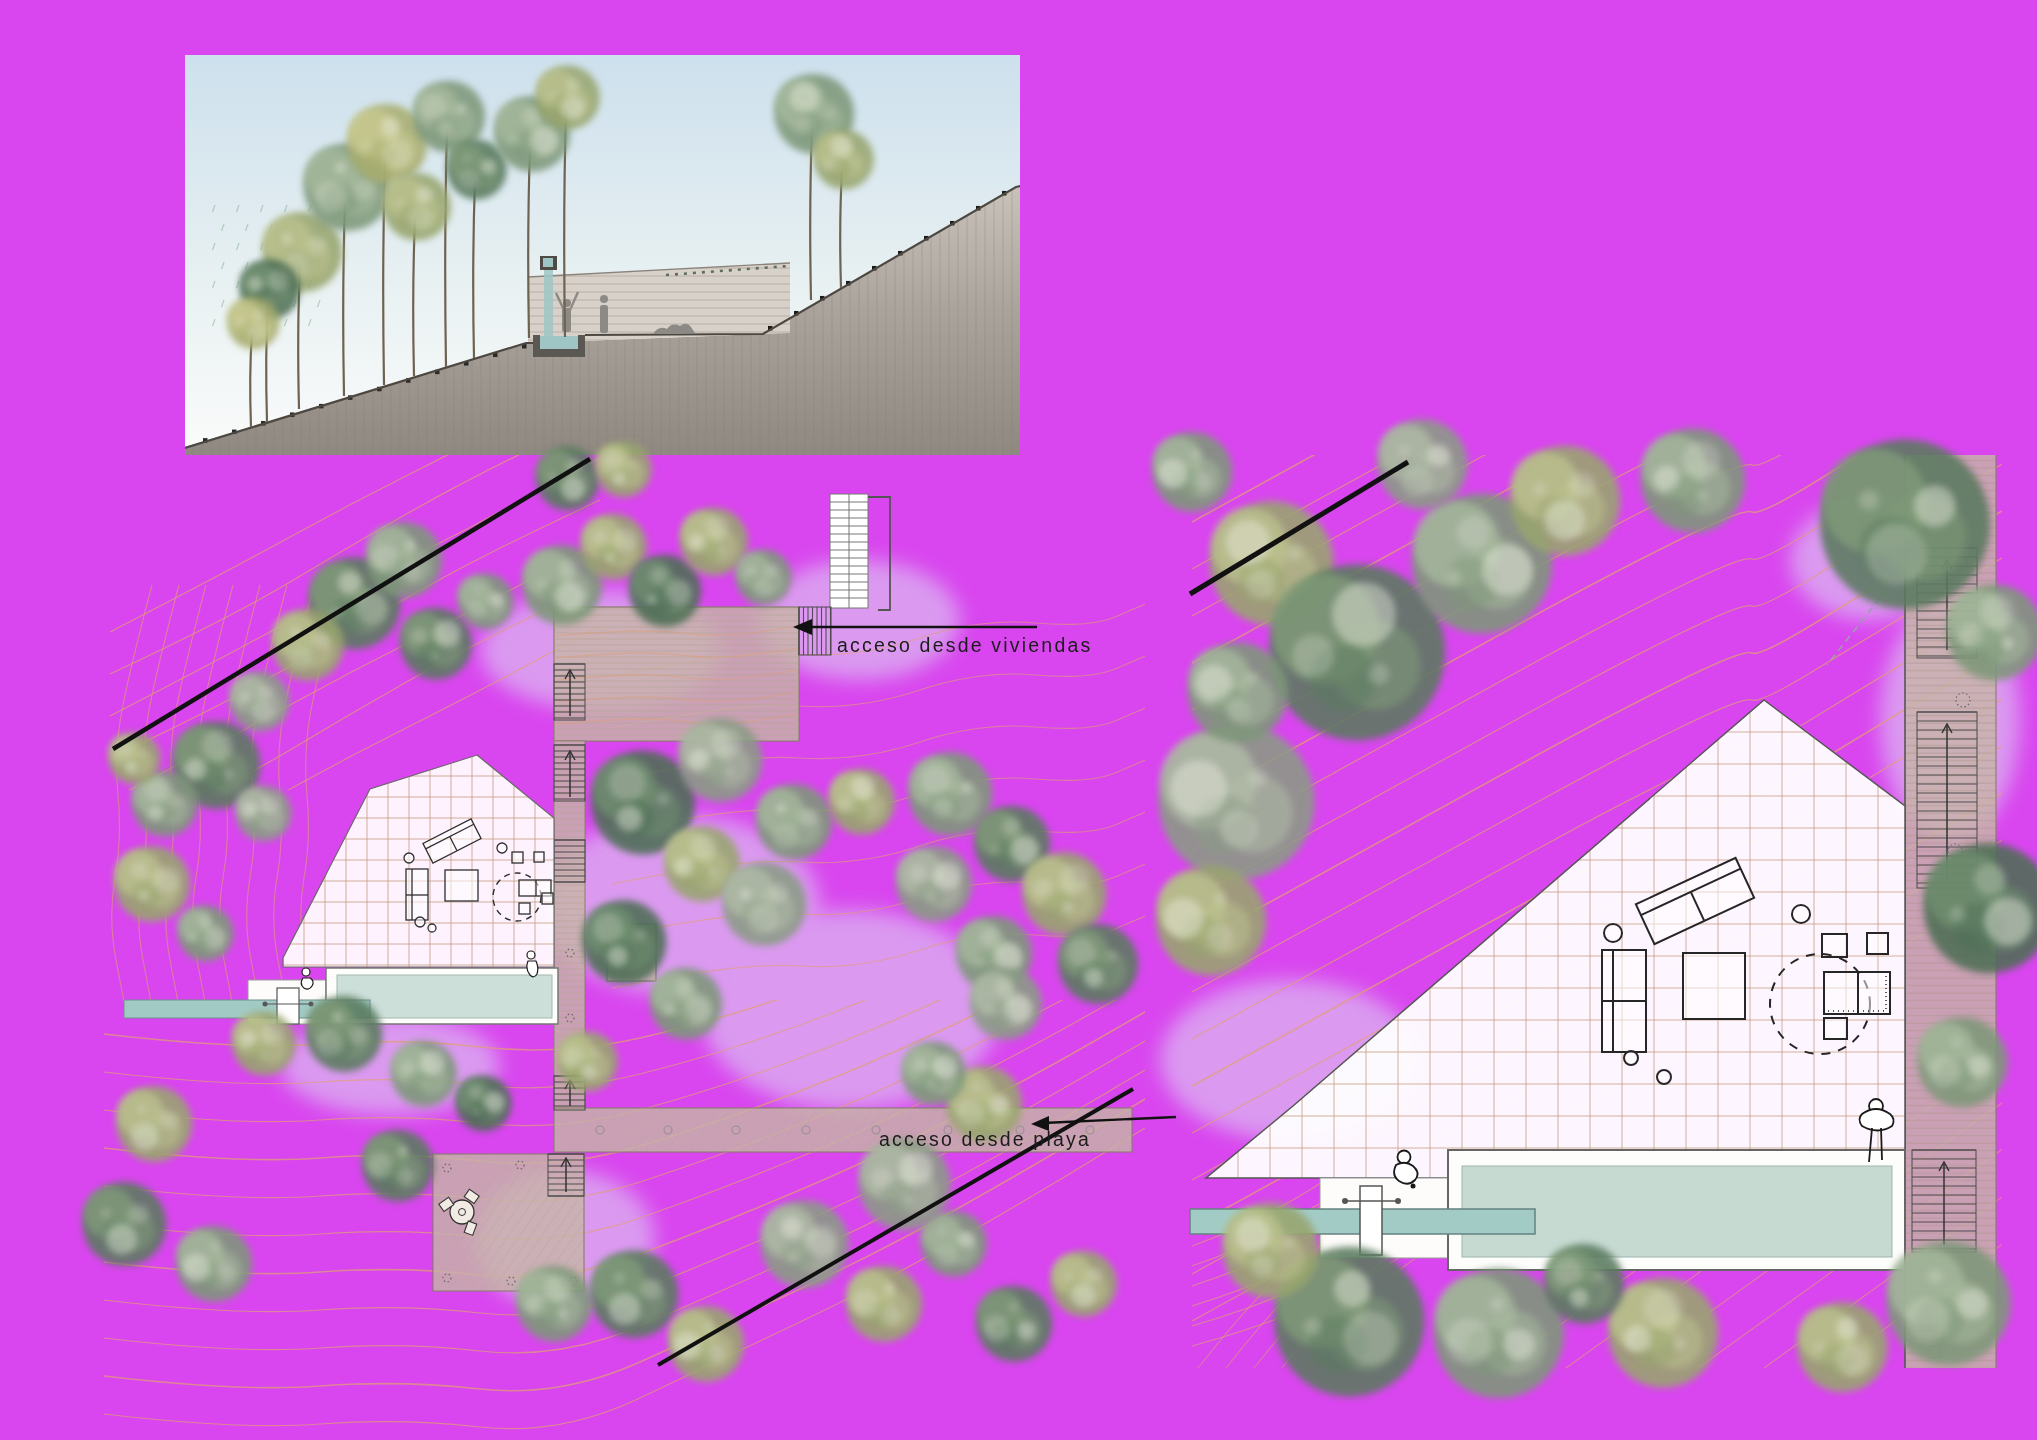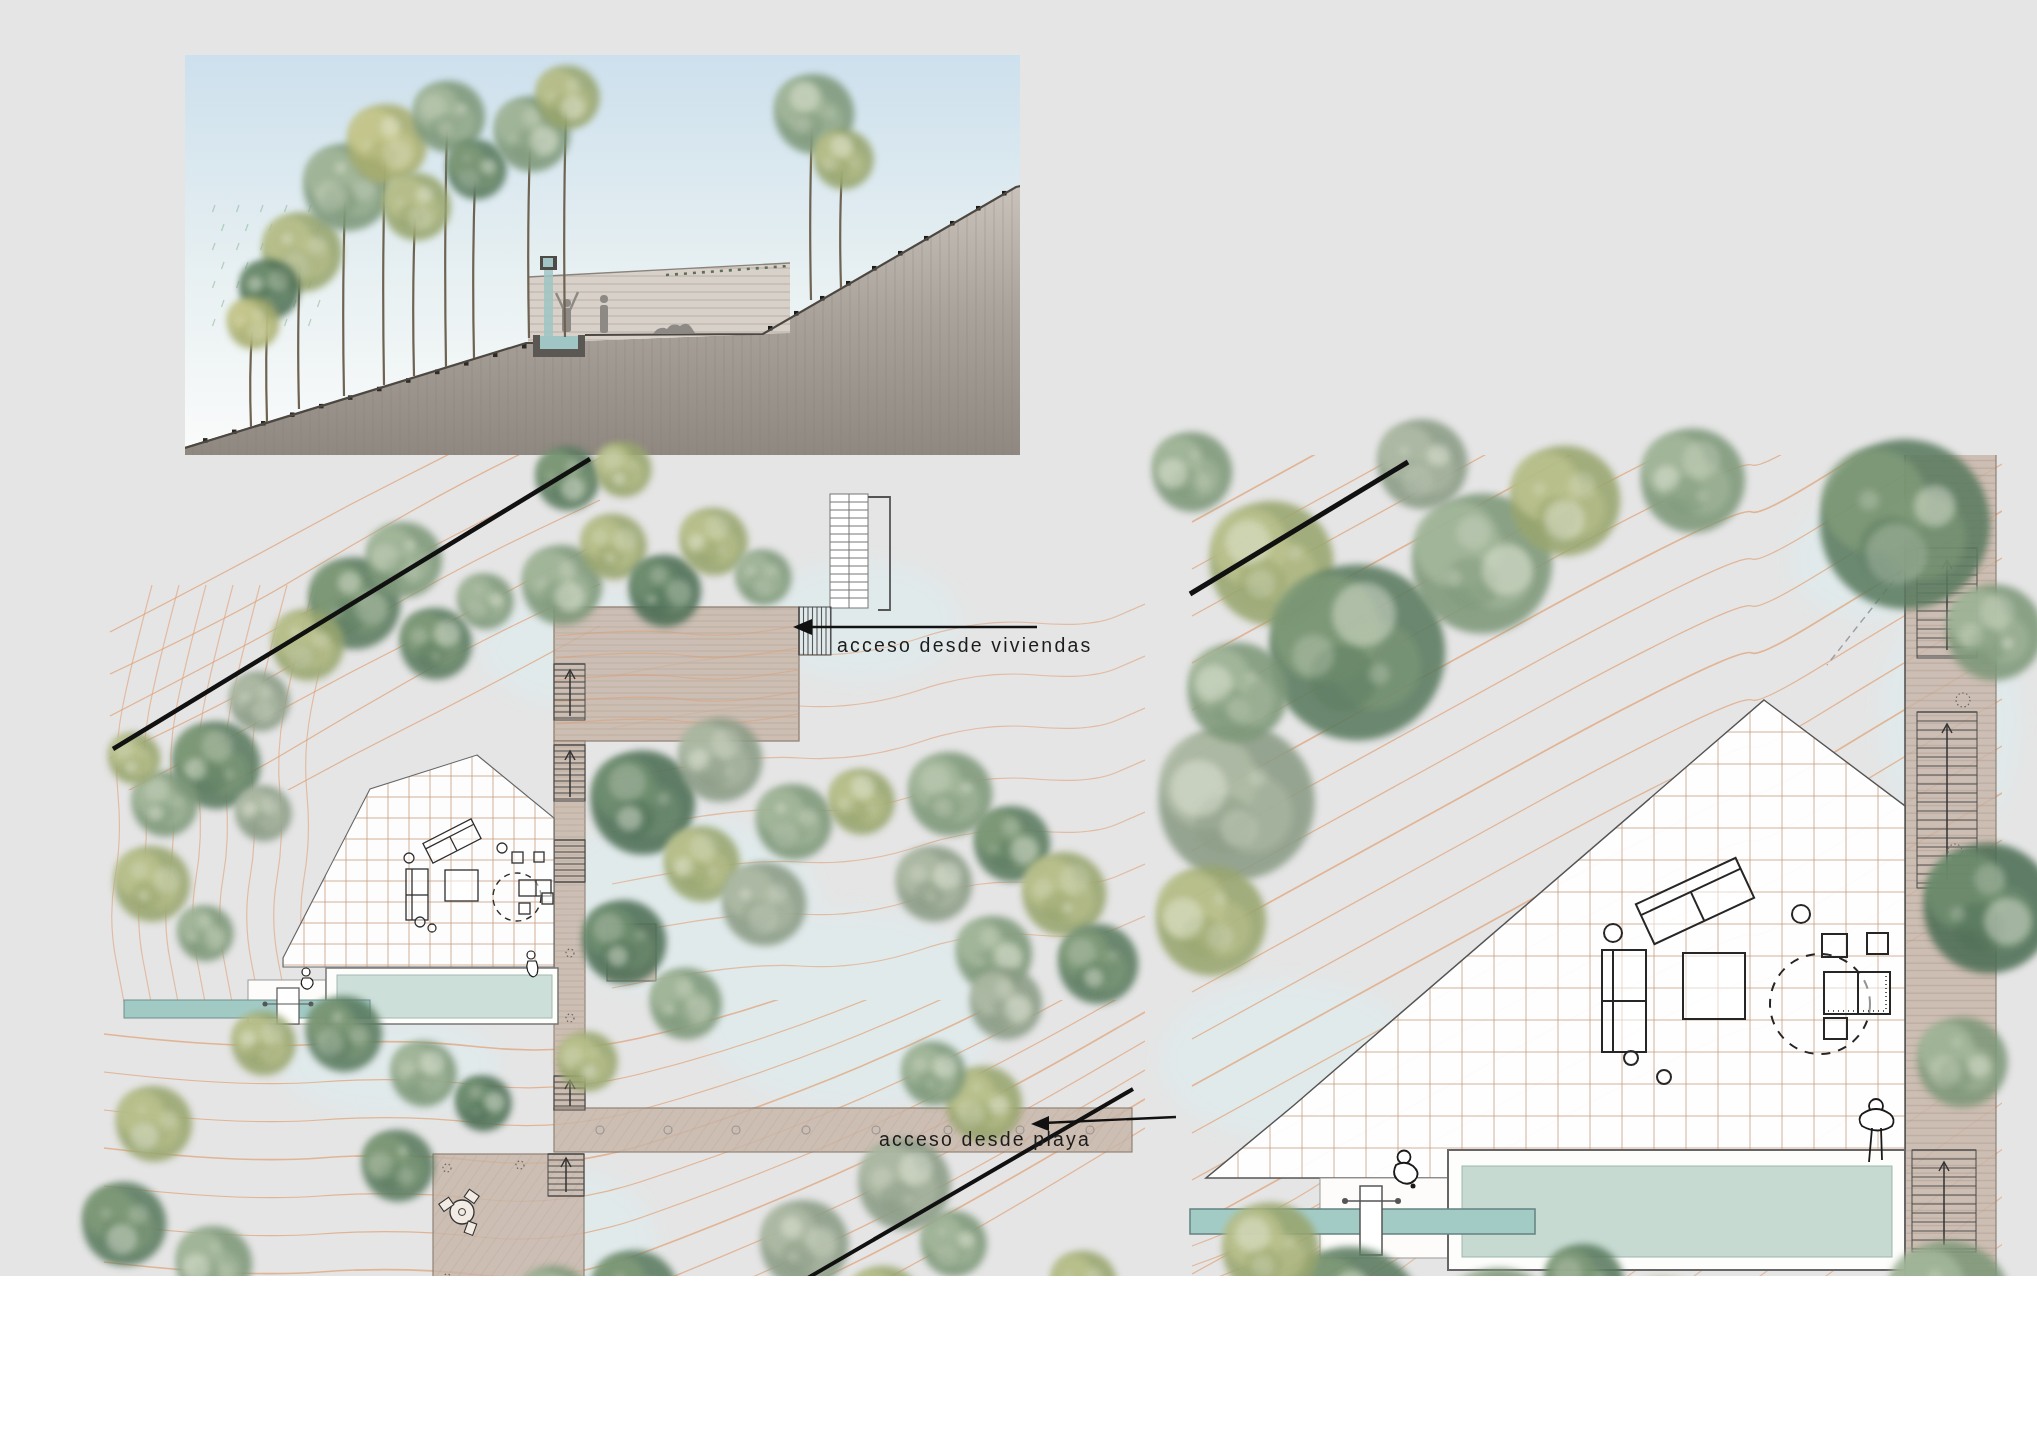--- a/index.html
+++ b/index.html
@@ -1,16 +1,16 @@
 <!DOCTYPE html>
 <html><head>
 <meta charset="utf-8">
 <style>
   html,body{margin:0;padding:0;background:#ffffff;}
-  .canvas{position:relative;width:2037px;height:1276px;background:#e5e5e5;overflow:hidden;
+  .canvas{position:relative;width:2037px;height:1440px;background:#d946ef;overflow:hidden;
           font-family:"Liberation Sans", sans-serif;}
   svg{position:absolute;left:0;top:0;}
   text.plan-label{font-family:"Liberation Sans", sans-serif;font-size:19.5px;letter-spacing:2.2px;fill:#1c1c1c;}
 </style>
 </head>
 <body>
 
 <div class="canvas">
 <svg id="scene" width="2037" height="1440" viewBox="0 0 2037 1440">
   <defs>

